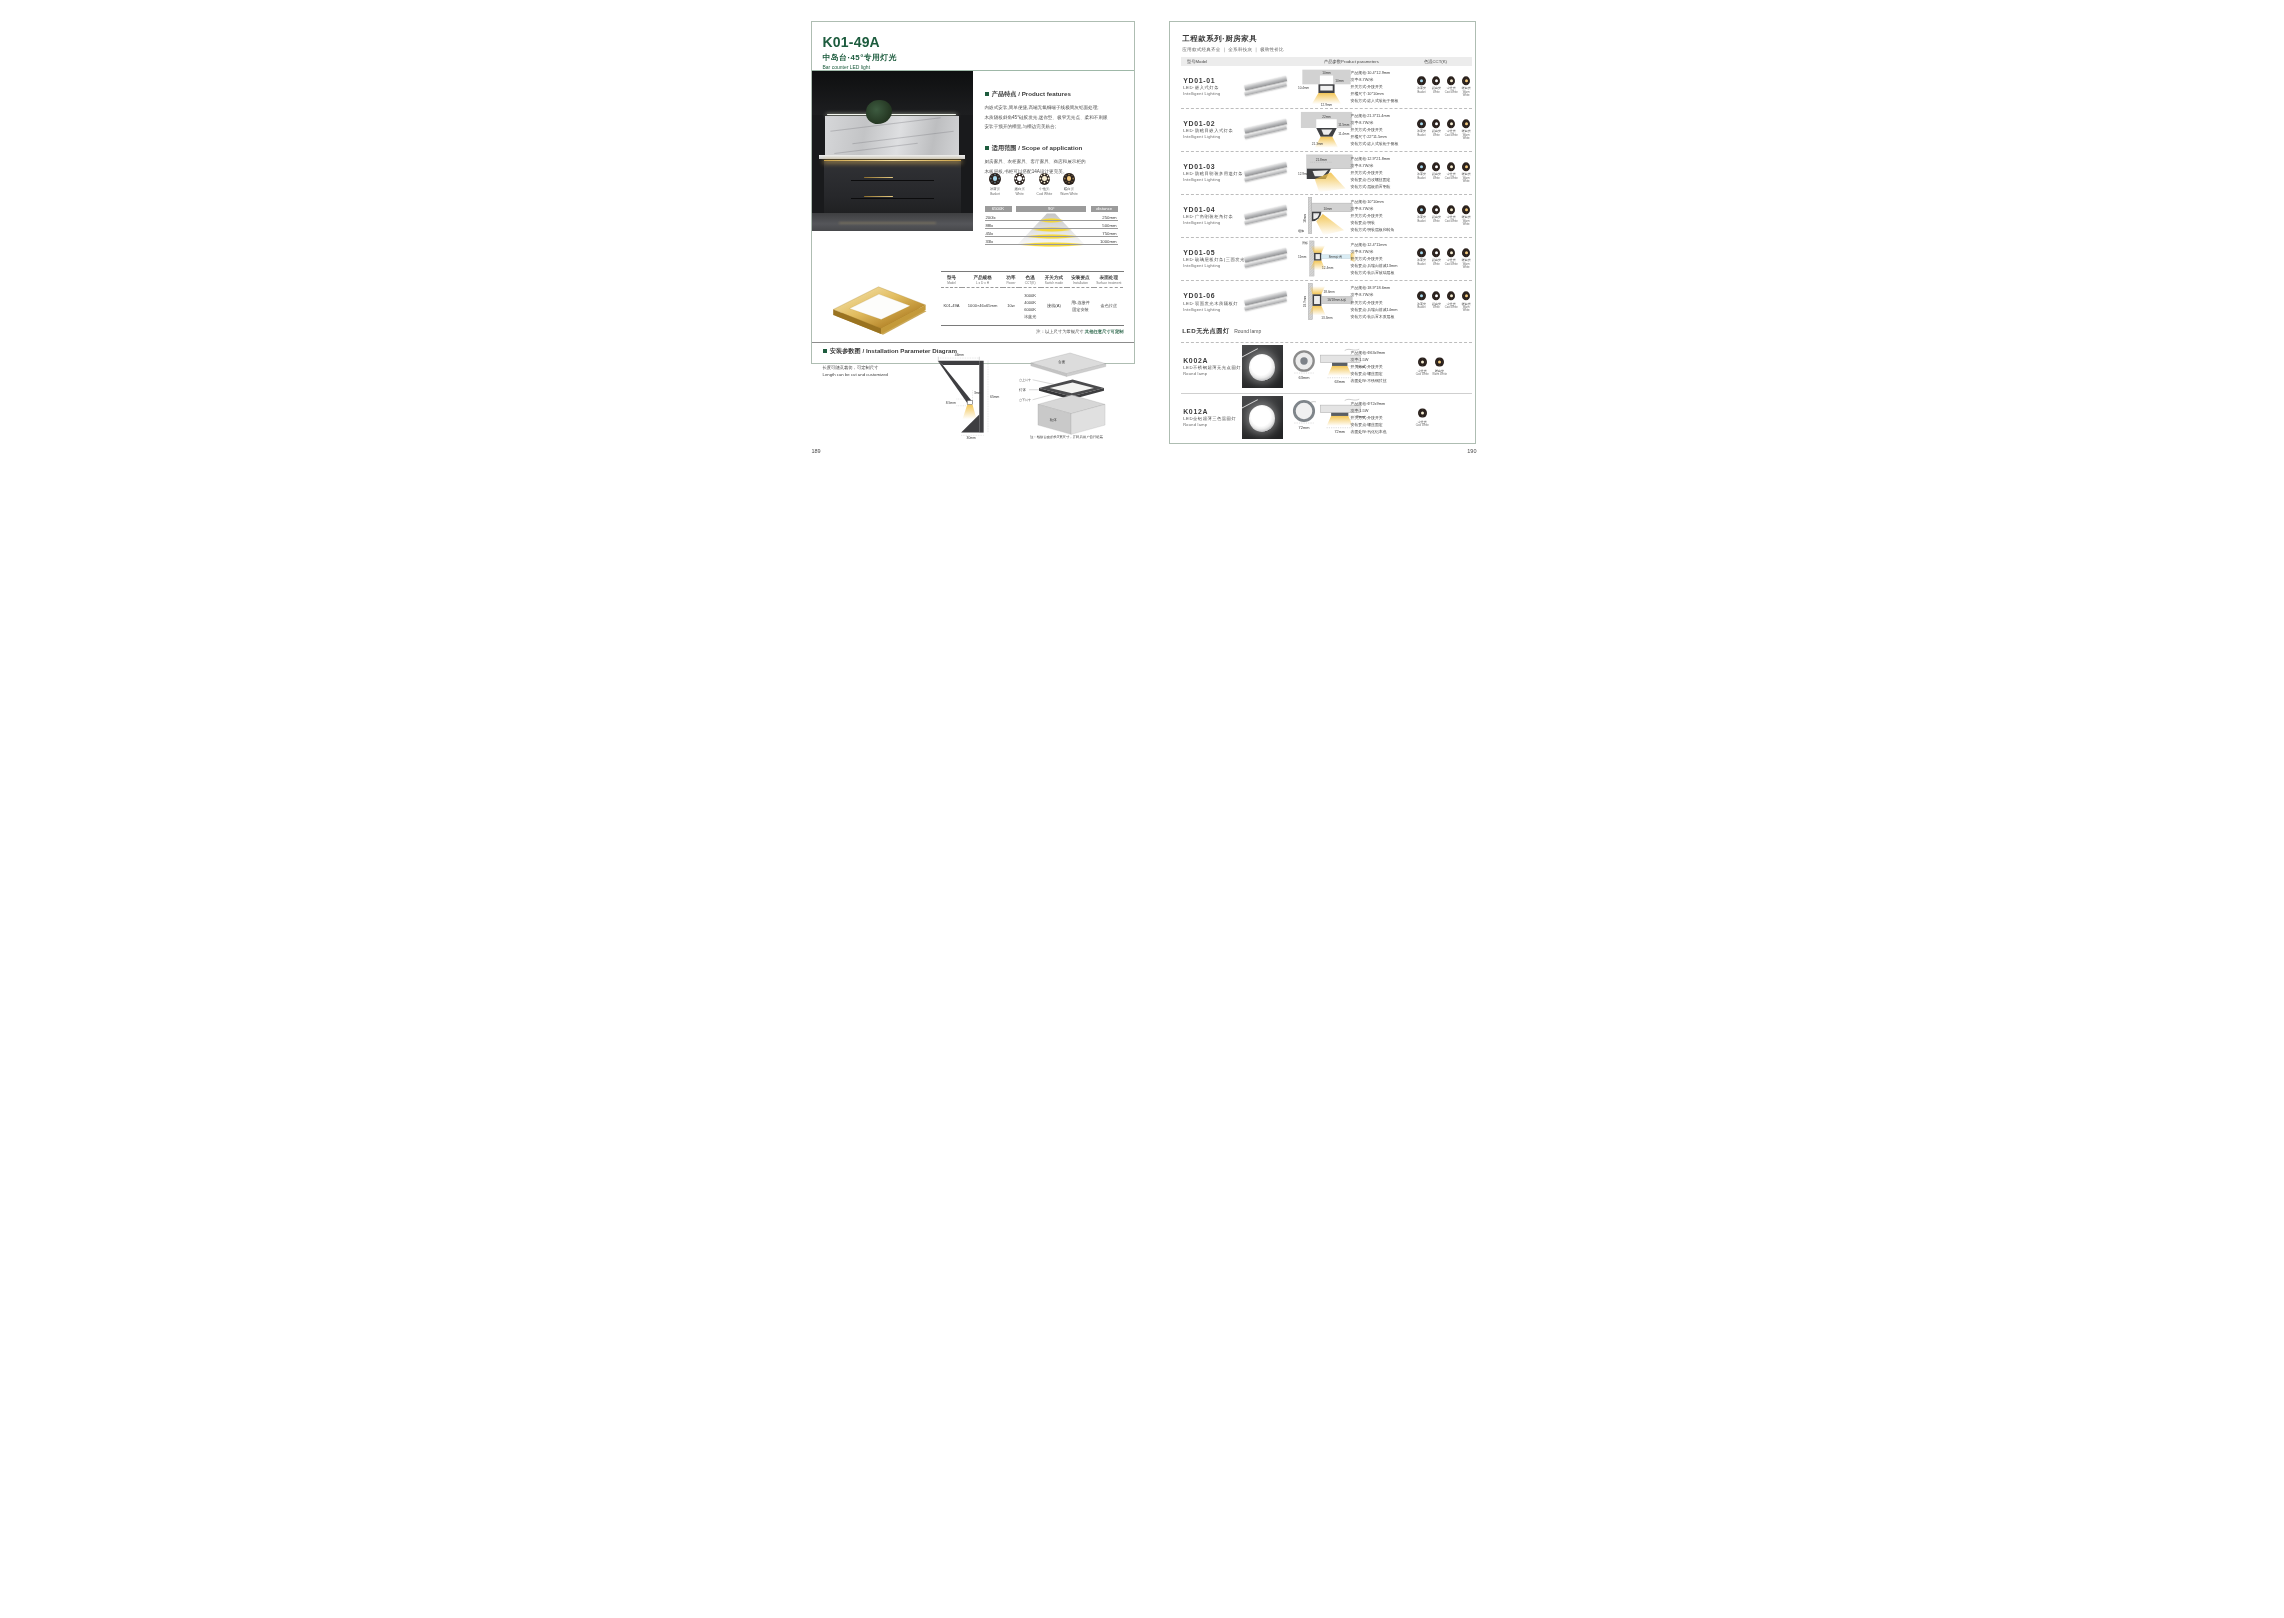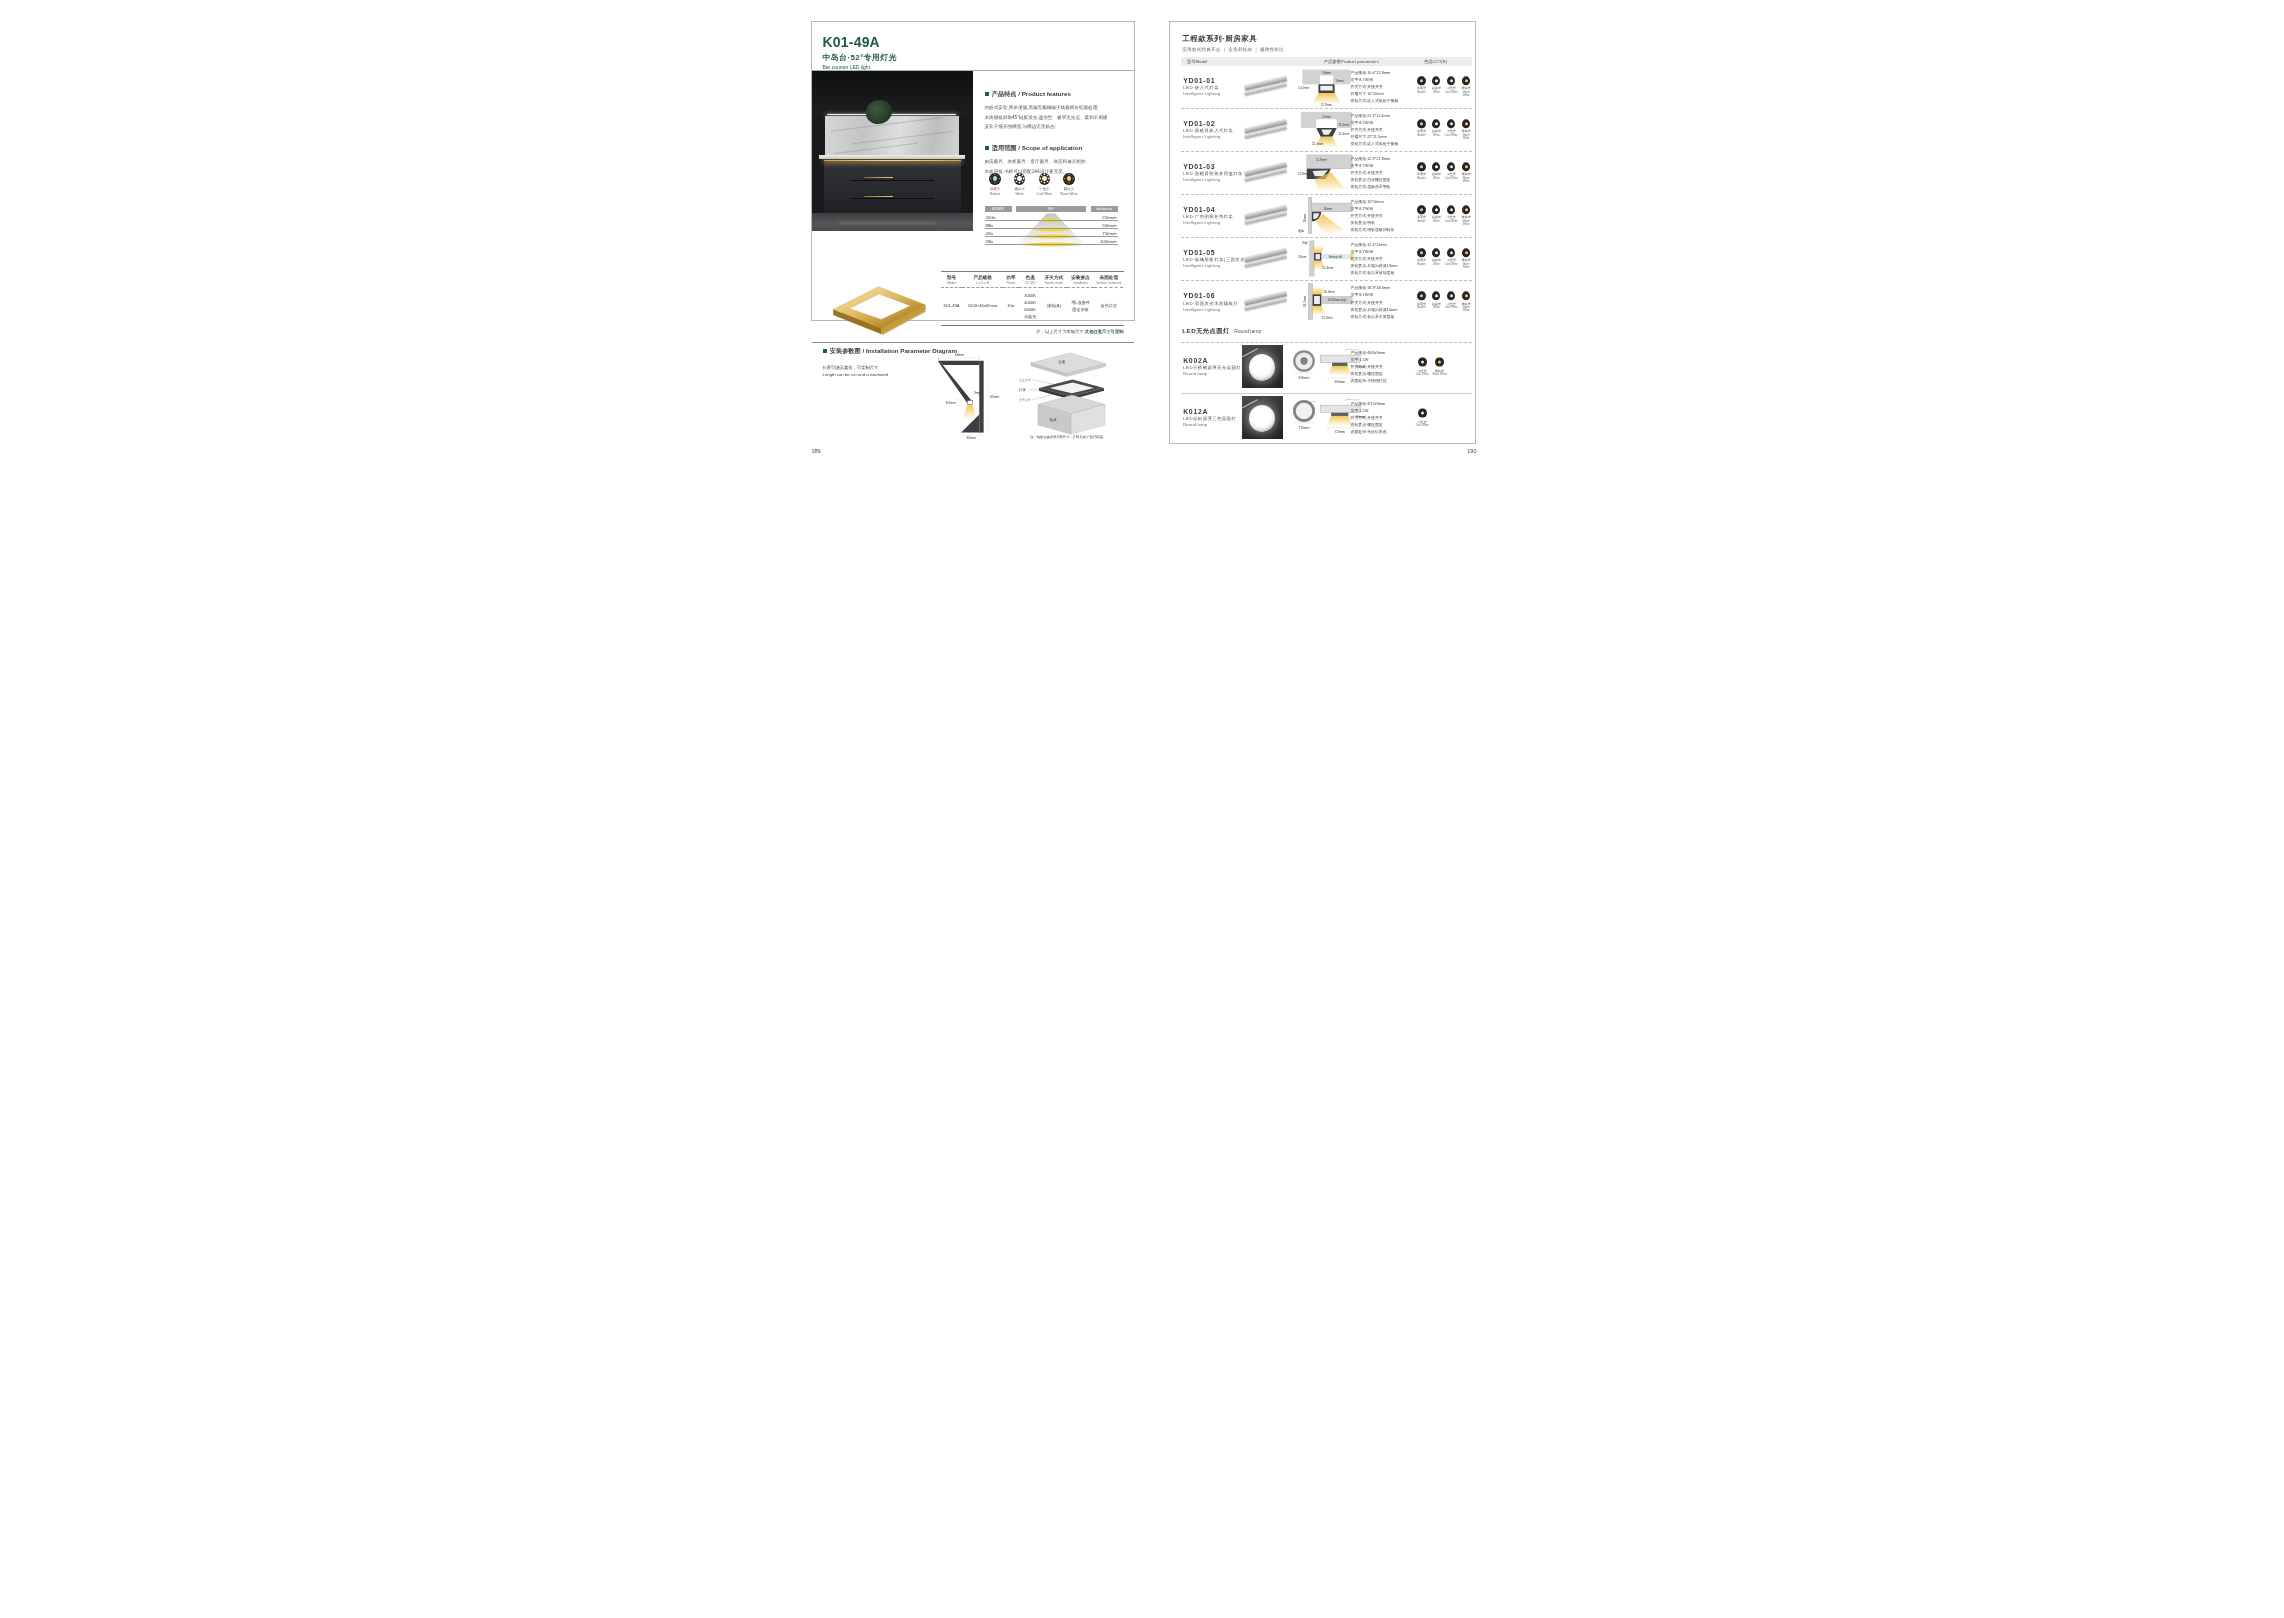--- a/index.html
+++ b/index.html
@@ -1,20 +1,20 @@
 <!DOCTYPE html>
 <html style="--accent: #1d5c3e;font-size:7.3px"><head>
 <meta charset="utf-8">
 <style>
   :root{ --accent:#1d5c3e; --ink:#3a3a3a; --ink2:#4a4a4a; --dim:#3c3c3c; }
   *{margin:0;padding:0;box-sizing:border-box}
   body{background:#ffffff;font-family:"Liberation Sans","DejaVu Sans",sans-serif;color:var(--ink)}
   .sheet{position:relative;width:705px;height:459px;margin:0 auto;background:#fff;overflow:hidden}
   .page{position:absolute;border:0.5px solid #aebdb2;background:#fff}
-  .page-left{left:21px;top:20.6px;width:324px;height:300px}
+  .page-left{left:21px;top:20.6px;width:324px;height:343px}
   .page-right{left:379px;top:20.6px;width:307px;height:423px}
   .pnum{position:absolute;bottom:4.6px;font-size:5.5px;color:#4a4a4a}
   .pnum-l{left:22px}.pnum-r{right:18px}
 
   
   .lp-title{position:absolute;left:11px;top:12px}
   .lp-model{font-size:14px;font-weight:bold;color:var(--accent);letter-spacing:0.2px}
   .lp-cn{font-size:7.8px;font-weight:bold;color:var(--accent);margin-top:2.3px;letter-spacing:0.5px}
   .lp-en{font-size:5px;color:var(--accent);margin-top:1.4px}
   .lp-rule{position:absolute;left:0;right:0;top:48px;border-top:0.5px solid #9fb8a8}
@@ -160,21 +160,21 @@
         <line x1="0" y1="0" x2="0" y2="5" stroke="#9a9a9a" stroke-width="1.3"></line>
     </pattern>
   </defs>
 </svg>
 
 <div class="sheet">
 
   <div class="page page-left">
     <div class="lp-title">
       <div class="lp-model">K01-49A</div>
-      <div class="lp-cn">中岛台·52°专用灯光</div>
+      <div class="lp-cn">中岛台·45°专用灯光</div>
       <div class="lp-en">Bar counter LED light</div>
     </div>
     <div class="lp-rule"></div>
 
     <div class="photo">
       <div class="ph-wall"></div>
       <div class="ph-underlight"></div>
       <div class="ph-splash">
         <div class="ph-vein" style="top:8.2px;left:4.6px;right:18px"></div>
         <div class="ph-vein" style="top:21px;left:27px;right:4.6px"></div>

